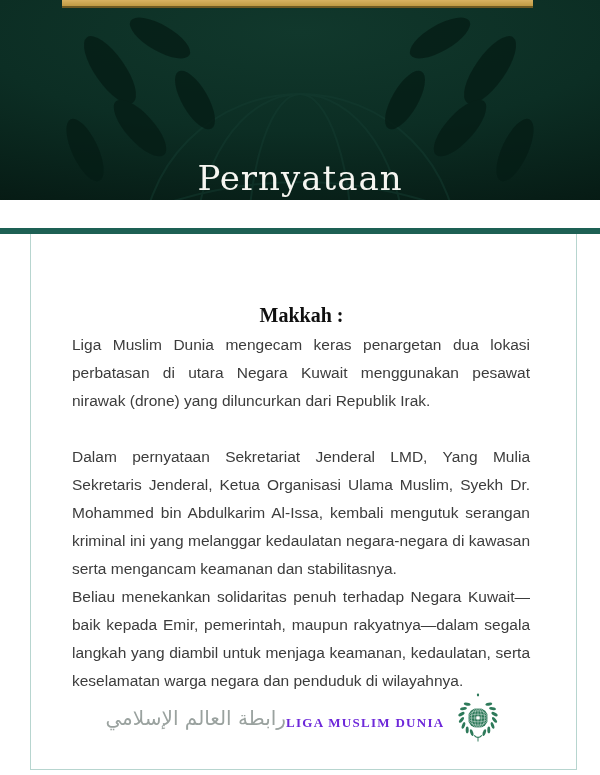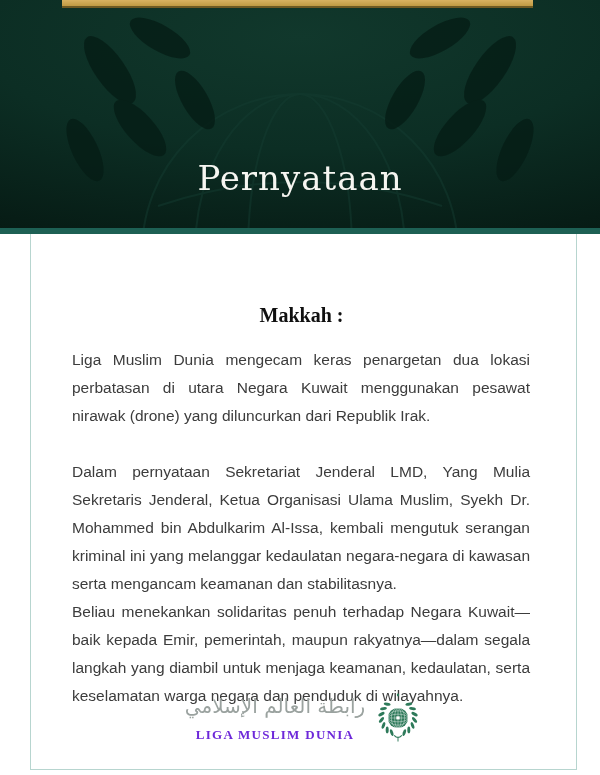--- a/index.html
+++ b/index.html
@@ -4,21 +4,21 @@
 <style>
   * { margin:0; padding:0; box-sizing:border-box; }
   html,body { width:600px; height:775px; }
   body {
     position:relative; overflow:hidden; background:#ffffff;
     font-family:"Liberation Sans", sans-serif;
   }
 
   
   .header {
-    position:absolute; top:0; left:0; width:600px; height:228px;
+    position:absolute; top:0; left:0; width:600px; height:200px;
     background: radial-gradient(140% 130% at 50% 16%,
       #11382c 0%, #0c2e24 38%, #071d16 70%, #031009 100%);
     overflow:hidden;
   }
   .watermark { position:absolute; top:0; left:0; }
   .gold-bar {
     position:absolute; top:0; left:62px; width:471px; height:8px;
     background:linear-gradient(#d8b261, #c09a43);
     border-bottom:2px solid #6e5a23;
   }
@@ -39,33 +39,33 @@
     position:absolute; top:234px; left:30px; width:547px; height:536px;
     background:#ffffff;
     border:1px solid #b7d5cf; border-top:none;
   }
   .dateline {
     margin:70px 46px 0 42px;
     font-family:"Liberation Serif", serif;
     font-weight:700; font-size:20px; color:#101010;text-align:center;
   }
   .paragraphs {
-    margin:19px 46px 0 41px;
+    margin:4px 46px 0 41px;
     font-size:15.5px; line-height:28px; color:#3c3c3c;
     text-align:justify;
   }
   .paragraphs p { margin:0; }
   .paragraphs p.gap-after { margin-bottom:28px; }
 
   
   .logo-row {
     position:absolute; bottom:26px; left:0; width:100%;
     display:flex; align-items:center; justify-content:center; gap:9px;
   }
-  .logo-text-col { display:flex; flex-direction:column; align-items:center; }
+  .logo-text-col { display:flex; align-items:center; }
   .logo-arabic {
     font-family:"DejaVu Sans", sans-serif;
     font-size:20px; line-height:24px; color:#9aa29f;
   }
   .logo-latin {
     margin-top:9px;
     font-family:"Liberation Serif", serif;
     font-weight:700; font-size:13px; letter-spacing:1.3px;
     color:#6d28d9; white-space:nowrap;
   }

